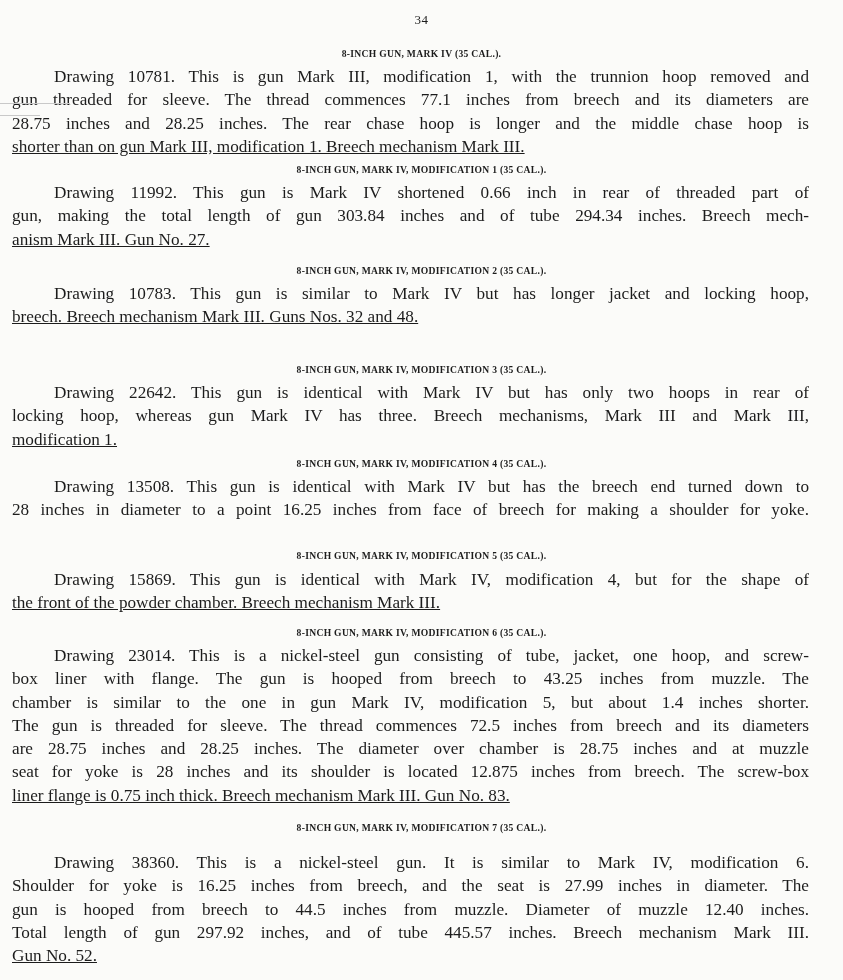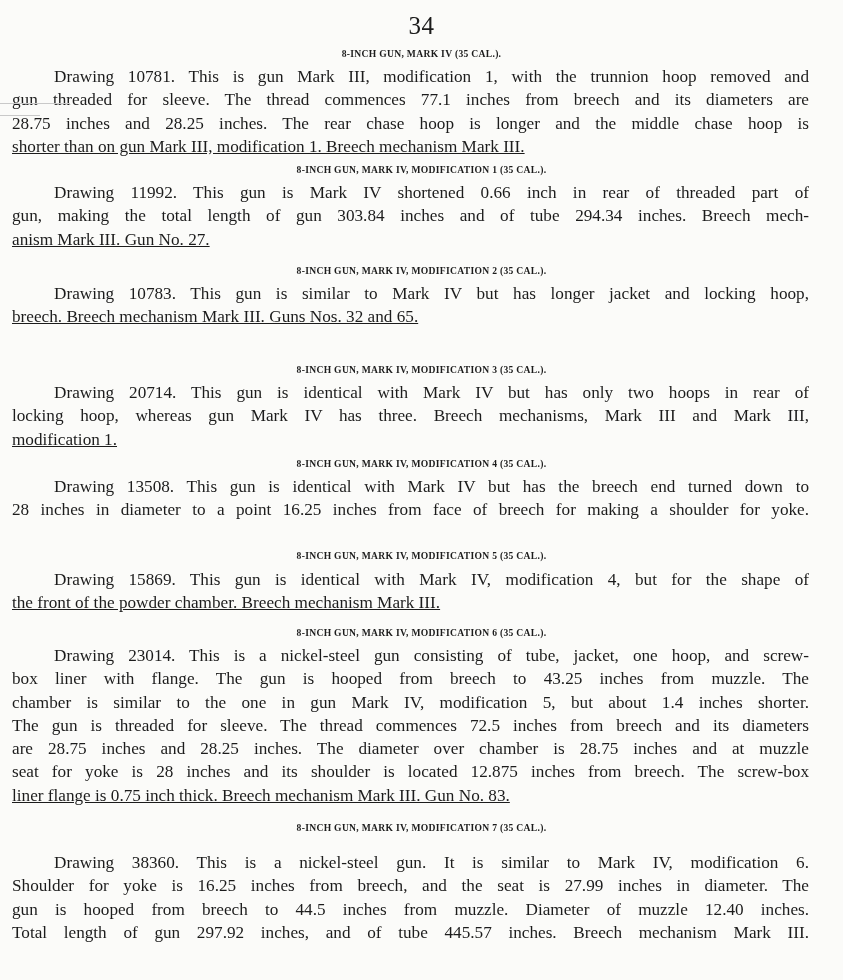--- a/index.html
+++ b/index.html
@@ -6,21 +6,21 @@
     body {
       width: 843px; height: 980px; overflow: hidden;
       background: #fbfbf9;
       font-family: "Liberation Serif", "DejaVu Serif", serif;
       color: #1c1c1c;
       position: relative;
     }
     .page { position: absolute; left: 0; top: 0; width: 843px; height: 980px; }
     .page-number {
       position: absolute; left: 0; width: 843px; top: 12px;
-      text-align: center; font-size: 25px; letter-spacing: 0.5px;
+      text-align: center; font-size: 13px; letter-spacing: 0.5px;
     }
     .heading {
       position: absolute; left: 0; width: 843px;
       text-align: center; font-size: 9.6px; font-weight: bold;
       letter-spacing: 0.3px;
     }
     .para { position: absolute; left: 12px; width: 797px; }
     .line {
       display: block; font-size: 17.2px; line-height: 23.3px; height: 23.3px;
       white-space: nowrap; text-align: justify; text-align-last: justify;
@@ -49,26 +49,26 @@
   <div class="heading" style="top:164px">8-INCH GUN, MARK IV, MODIFICATION 1 (35 CAL.).</div>
   <div class="para" style="top:181px">
     <span class="line first">Drawing 11992. This gun is Mark IV shortened 0.66 inch in rear of threaded part of</span>
     <span class="line">gun, making the total length of gun 303.84 inches and of tube 294.34 inches.  Breech mech-</span>
     <span class="line last">anism Mark III.  Gun No. 27.</span>
   </div>
 
   <div class="heading" style="top:265px">8-INCH GUN, MARK IV, MODIFICATION 2 (35 CAL.).</div>
   <div class="para" style="top:282px">
     <span class="line first">Drawing 10783. This gun is similar to Mark IV but has longer jacket and locking hoop,</span>
-    <span class="line last">breech.  Breech mechanism Mark III.  Guns Nos. 32 and 65.</span>
+    <span class="line last">breech.  Breech mechanism Mark III.  Guns Nos. 32 and 48.</span>
   </div>
 
   <div class="heading" style="top:364px">8-INCH GUN, MARK IV, MODIFICATION 3 (35 CAL.).</div>
   <div class="para" style="top:381px">
-    <span class="line first">Drawing 20714. This gun is identical with Mark IV but has only two hoops in rear of</span>
+    <span class="line first">Drawing 22642. This gun is identical with Mark IV but has only two hoops in rear of</span>
     <span class="line">locking hoop, whereas gun Mark IV has three.  Breech mechanisms, Mark III and Mark III,</span>
     <span class="line last">modification 1.</span>
   </div>
 
   <div class="heading" style="top:458px">8-INCH GUN, MARK IV, MODIFICATION 4 (35 CAL.).</div>
   <div class="para" style="top:475px">
     <span class="line first">Drawing 13508. This gun is identical with Mark IV but has the breech end turned down to</span>
     <span class="line">28 inches in diameter to a point 16.25 inches from face of breech for making a shoulder for yoke.</span>
   </div>
 
@@ -88,17 +88,18 @@
     <span class="line">seat for yoke is 28 inches and its shoulder is located 12.875 inches from breech.  The screw-box</span>
     <span class="line last">liner flange is 0.75 inch thick.  Breech mechanism Mark III.  Gun No. 83.</span>
   </div>
 
   <div class="heading" style="top:822px">8-INCH GUN, MARK IV, MODIFICATION 7 (35 CAL.).</div>
   <div class="para" style="top:851px">
     <span class="line first">Drawing 38360. This is a nickel-steel gun.  It is similar to Mark IV, modification 6.</span>
     <span class="line">Shoulder for yoke is 16.25 inches from breech, and the seat is 27.99 inches in diameter.  The</span>
     <span class="line">gun is hooped from breech to 44.5 inches from muzzle.  Diameter of muzzle 12.40 inches.</span>
     <span class="line">Total length of gun 297.92 inches, and of tube 445.57 inches.  Breech mechanism Mark III.</span>
+    <span class="line last">Gun No. 52.</span>
   </div>
 
   <div class="scan-line" style="top:103px; width:70px;"></div>
   <div class="scan-line" style="top:115px; width:40px;"></div>
 </div>
 
 </body></html>

